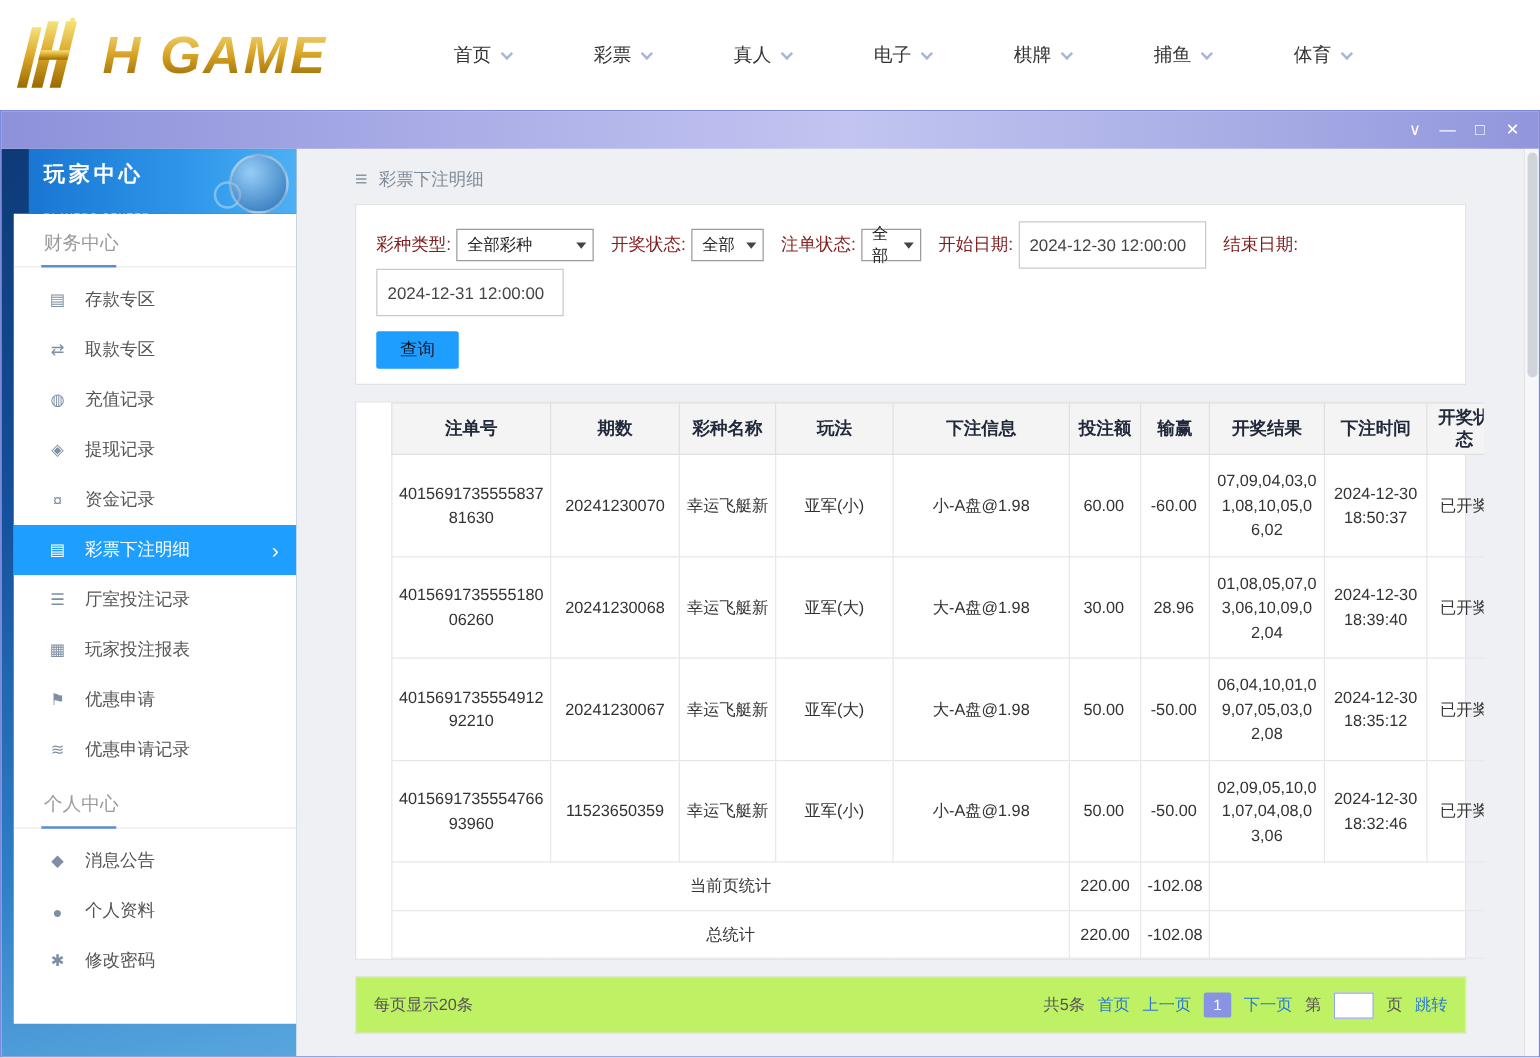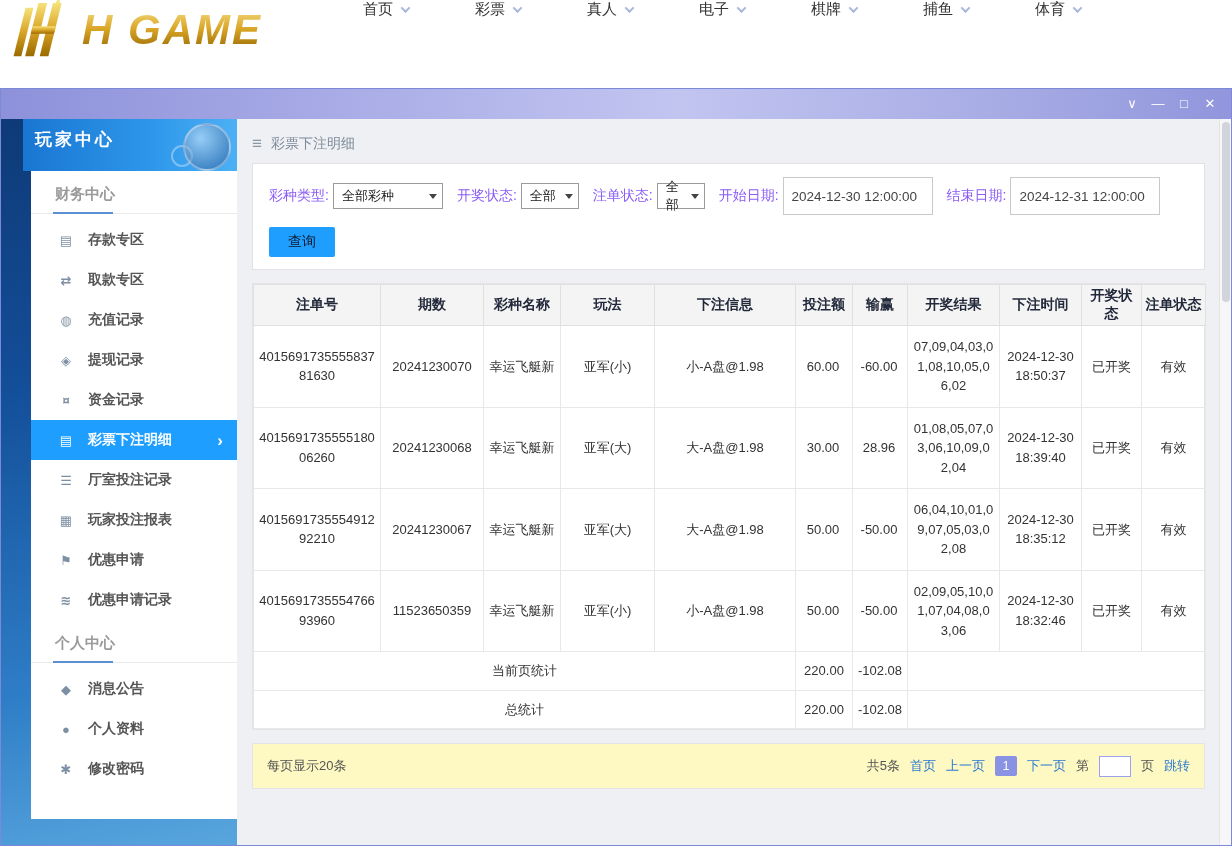--- a/index.html
+++ b/index.html
@@ -1,93 +1,93 @@
 <!DOCTYPE html>
 <html><head>
 <meta charset="utf-8">
 <style>
   * { box-sizing: border-box; margin: 0; padding: 0; }
   html, body { width: 1232px; height: 846px; overflow: hidden; }
   body { font-family: "Liberation Sans", "DejaVu Sans", sans-serif; background: #fff; position: relative; }
 
   
-  .topbar { height: 88px; background: #fff; display: flex; align-items: flex-start; padding: 0 40px 0 12px; }
+  .topbar { height: 88px; background: #fff; display: flex; align-items: center; padding: 0 40px 0 12px; }
   .logo { display: flex; align-items: center; gap: 6px; cursor: pointer; width: 290px; }
   .logo-text {
     font-size: 42px; font-weight: bold; font-style: italic; letter-spacing: 2px;
     background: linear-gradient(180deg,#f7e08a 0%, #d9a526 48%, #8f6200 100%);
     -webkit-background-clip: text; background-clip: text;
     -webkit-text-fill-color: transparent; color: #c8921a;
   }
   .nav { display: flex; margin-left: 28px; }
   .nav-item { display: flex; align-items: center; padding: 0 33px; font-size: 15px; color: #333; cursor: pointer; }
   .chev { width: 7px; height: 7px; border-right: 2px solid #a9b6d9; border-bottom: 2px solid #a9b6d9;
           transform: rotate(45deg) translate(-1px,-1px); margin-left: 9px; display: inline-block; }
 
   
   .window { position: absolute; top: 88px; left: 0; right: 0; bottom: 0;
             border: 1px solid #7c88d8; display: flex; flex-direction: column; background: #eef0f4; }
   .titlebar { height: 30px; flex: 0 0 30px;
               background: linear-gradient(90deg,#8d91da 0%, #abaee7 30%, #c2c5f0 55%, #a3a8e3 85%, #9196dd 100%);
               display: flex; justify-content: flex-end; align-items: center; padding-right: 8px; }
   .win-btn { color: #fff; font-size: 13px; width: 26px; text-align: center; cursor: pointer; line-height: 28px; user-select: none; }
-  .win-body { flex: 1; display: flex; overflow: hidden; }
+  .win-body { flex: 1; display: flex; overflow: hidden; gap: 32px; }
 
   
   .sidebar { width: 236px; flex: 0 0 236px; position: relative;
              background: linear-gradient(168deg, #0e3a77 0%, #134e99 35%, #2e7ec7 75%, #59a6de 100%); }
   .sb-header { margin-left: 22px; height: 52px; position: relative; overflow: hidden;
                background: linear-gradient(90deg,#1976d2,#2e97ea 60%,#4db0f5); color: #fff; padding: 9px 12px; }
   .sb-header::after { content: ''; position: absolute; right: 6px; top: 4px; width: 44px; height: 44px; border-radius: 50%;
                background: radial-gradient(circle at 35% 30%, rgba(255,255,255,.45), rgba(10,60,130,.55));
                border: 2px solid rgba(255,255,255,.35); }
   .sb-header::before { content: ''; position: absolute; right: 44px; top: 26px; width: 18px; height: 18px; border-radius: 50%;
                border: 2px solid rgba(255,255,255,.35); }
   .sb-title { font-size: 17px; font-weight: bold; letter-spacing: 3px; }
   .sb-sub { font-size: 8px; letter-spacing: 1px; opacity: .85; margin-top: 18px; }
-  .sb-panel { margin-left: 30px; background: #fff; height: calc(100% - 52px - 26px); overflow: hidden; font-weight: bold; }
+  .sb-panel { margin-left: 10px; background: #fff; height: calc(100% - 52px - 26px); overflow: hidden; }
   .sb-section-title { position: relative; padding: 14px 0 9px 24px; font-size: 15px; color: #9a9a9a;
                       border-bottom: 1px solid #ebebeb; margin-bottom: 6px; }
   .sb-section-title::after { content: ''; position: absolute; left: 22px; bottom: -1px; width: 60px; height: 2px; background: #5b8fd4; }
   .sb-item { height: 40px; display: flex; align-items: center; padding-left: 26px; font-size: 14px; color: #555; cursor: pointer; }
   .sb-ico { width: 18px; margin-right: 13px; color: #7d8fa3; font-size: 13px; text-align: center; flex: 0 0 18px; }
   .sb-item.active { background: #1e9fff; color: #fff; }
   .sb-item.active .sb-ico { color: #fff; }
   .active-chev { margin-left: auto; margin-right: 14px; font-size: 17px; line-height: 1; }
 
   
   .content { flex: 1; padding: 6px 14px 0 15px; display: flex; flex-direction: column; overflow: hidden; background: #eef0f4; }
   .breadcrumb { height: 38px; display: flex; align-items: center; gap: 9px; color: #7f8b99; font-size: 14px; }
   .bc-icon { font-size: 17px; color: #8a97a5; cursor: pointer; }
 
   .filter-panel { background: #fff; border: 1px solid #e2e2e2; padding: 13px 16px 12px; margin-bottom: 13px; }
   .filter-row { display: flex; align-items: center; flex-wrap: wrap; }
-  .f-label { font-size: 14px; color: #8b5cf6; margin-right: 4px; }
+  .f-label { font-size: 14px; color: #7f1d1d; margin-right: 4px; }
   .f-gap { margin-left: 14px; }
   .sel { display: inline-flex; align-items: center; justify-content: space-between; gap: 6px; border: 1px solid #9b9b9b;
          height: 26px; padding: 0 5px 0 8px; background: #fff; font-size: 13px; color: #222; cursor: pointer; }
   .sel.w-lg { width: 110px; }
   .sel.w-md { width: 58px; }
   .sel.w-sm { width: 48px; }
   .sel-arrow { width: 0; height: 0; border-left: 4px solid transparent; border-right: 4px solid transparent; border-top: 5px solid #444; }
   .date-input { height: 38px; width: 150px; border: 1px solid #c9c9c9; padding: 0 8px; font-size: 13.5px; color: #444;
                 font-family: "Liberation Sans", sans-serif; }
   .query-btn { margin-top: 12px; background: #1e9fff; color: #0f172a; border: none; height: 30px; padding: 0 19px;
                font-size: 14px; border-radius: 2px; cursor: pointer; font-family: "Liberation Sans", sans-serif; }
 
-  .table-panel { background: #fff; border: 1px solid #e4e4e4; margin-bottom: 13px; }
+  .table-panel { background: #fff; border: 1px solid #e4e4e4; margin-bottom: 13px; padding-left: 28px; }
   table { width: 100%; border-collapse: collapse; table-layout: fixed; }
   th { background: #f4f4f4; font-weight: bold; color: #22293a; font-size: 14px; height: 41px;
        border: 1px solid #e0e0e0; text-align: center; padding: 0 2px; }
   td { border: 1px solid #e8e8e8; font-size: 13px; color: #333; text-align: center; padding: 11px 4px; line-height: 1.5; }
   td.wrap { word-break: break-all; }
   td.num { text-align: center; padding-right: 6px; }
   tr.summary td { padding: 9px 4px; }
 
-  .footer-panel { background: #fef9c3; border: 1px solid #e4e4e4; height: 46px; display: flex; align-items: center;
+  .footer-panel { background: #bef264; border: 1px solid #e4e4e4; height: 46px; display: flex; align-items: center;
                   justify-content: space-between; padding: 0 14px; font-size: 13px; color: #555; }
   .pager { display: flex; align-items: center; gap: 10px; }
   .pager .plink { color: #2a7ad2; cursor: pointer; }
   .pcur { min-width: 22px; height: 20px; background: #8a92e3; color: #fff; display: inline-flex; align-items: center;
           justify-content: center; border-radius: 2px; font-size: 12px; cursor: pointer; padding: 0 4px; }
   .jump-input { width: 32px; height: 21px; border: 1px solid #9aa2ea; font-size: 13px; text-align: center;
                 font-family: "Liberation Sans", sans-serif; }
 
   
   .scroll-strip { width: 12px; flex: 0 0 12px; background: #f7f7f9; border-left: 1px solid #e4e4e4; position: relative; }

